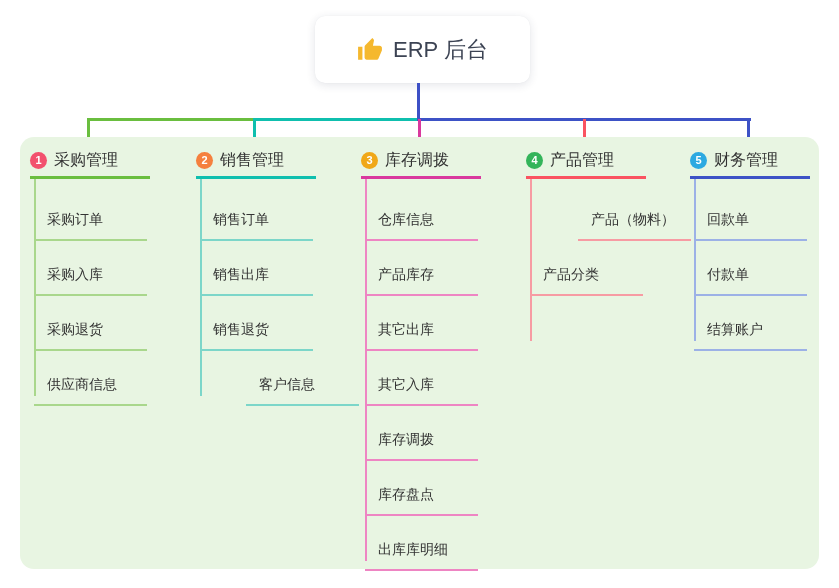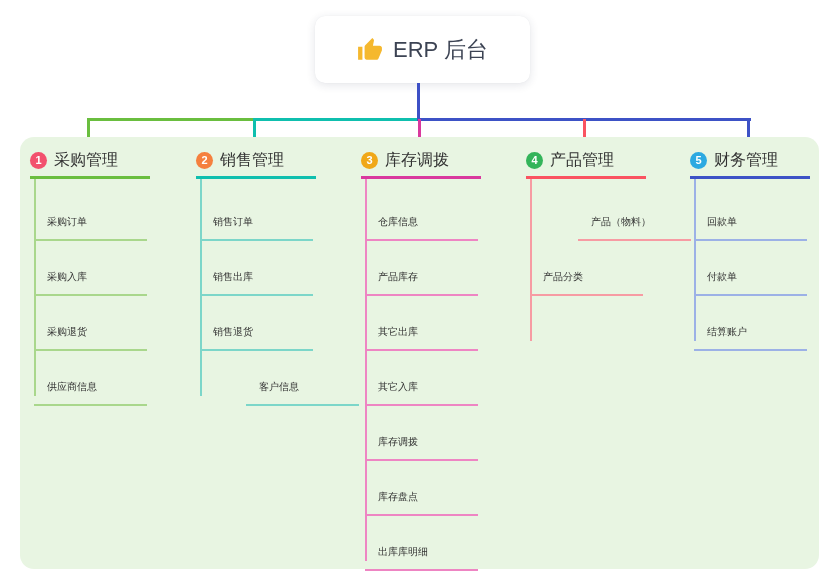--- a/index.html
+++ b/index.html
@@ -42,21 +42,21 @@
     color:#fff;font-size:11px;font-weight:700;line-height:1;
   }
   .children{position:relative;margin-left:4px;}
   .child-vline{position:absolute;left:0;top:0;width:2px;}
   .child{
     display:flex;align-items:flex-end;
     height:50px;box-sizing:content-box;
     width:max-content;min-width:90px;
     padding:0 10px 10px 13px;
     border-bottom:2px solid #ccc;
-    font-size:10px;color:#333;white-space:nowrap;cursor:default;
+    font-size:14px;color:#333;white-space:nowrap;cursor:default;
   }
   .child + .child{height:43px;padding-top:0;margin-top:0;}
 </style>
 </head>
 <body>
 
 <div id="canvas">
 
   <div class="root-node">
     <svg class="thumb" viewBox="0 0 24 24" aria-hidden="true">

